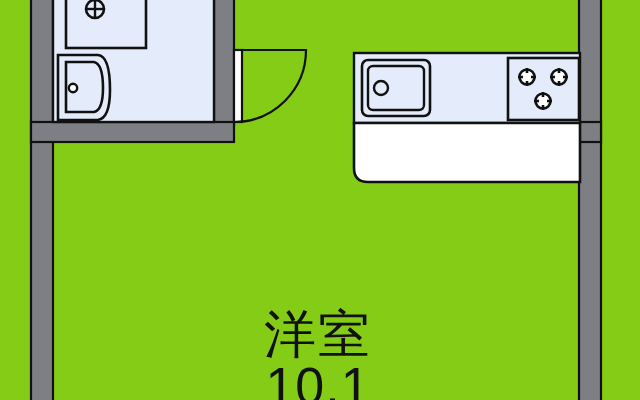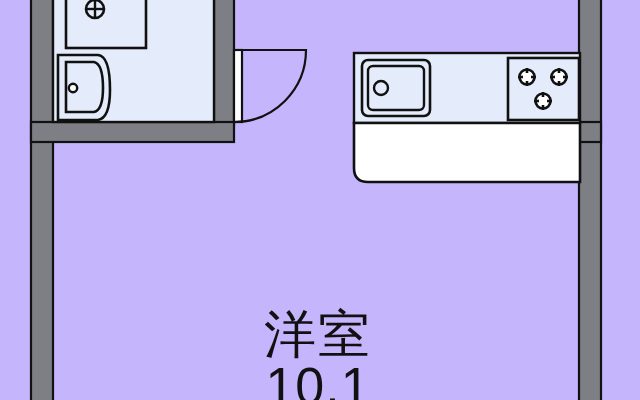--- a/index.html
+++ b/index.html
@@ -10,21 +10,21 @@
   body {
     width: 640px;
     height: 400px;
     overflow: hidden;
     font-family: "Liberation Sans", sans-serif;
   }
   #floorplan {
     position: relative;
     width: 640px;
     height: 400px;
-    background: #c4b5fd;
+    background: #84cc16;
   }
   svg.plan {
     display: block;
     width: 640px;
     height: 400px;
   }
   .room-label {
     font-family: "Liberation Sans", sans-serif;
     font-weight: 400;
     fill: #111111;

